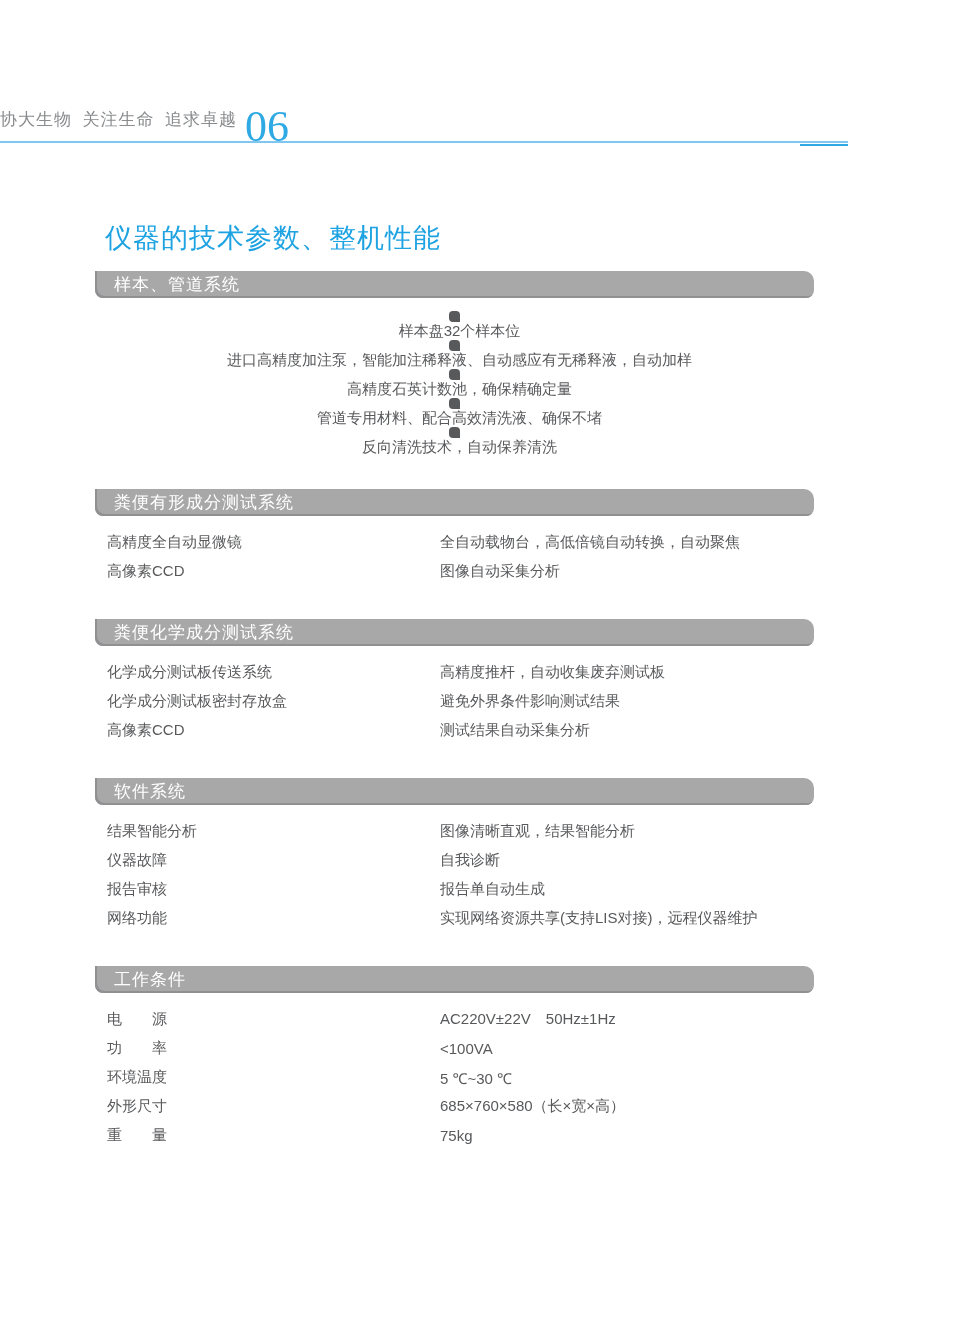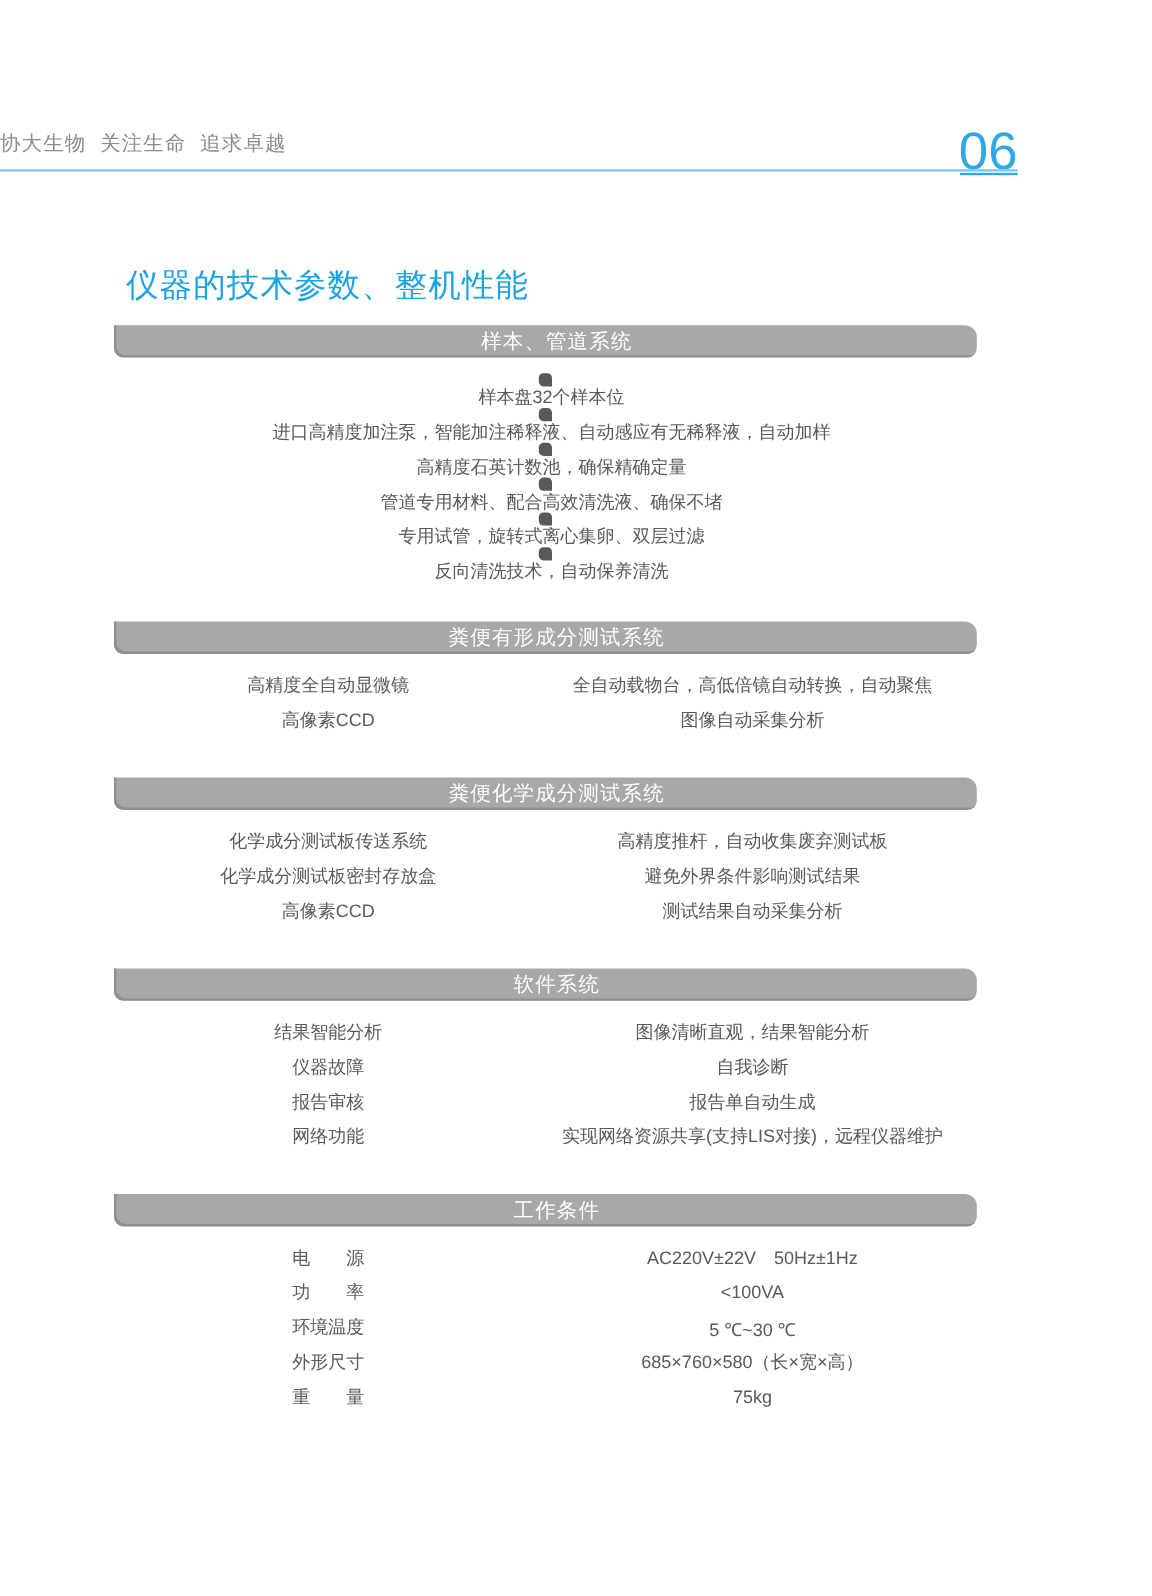--- a/index.html
+++ b/index.html
@@ -11,22 +11,23 @@
     overflow: hidden;
     font-family: "Liberation Sans", sans-serif;
   }
 
   
   .header-flex {
     position: absolute;
     left: 0; top: 0;
     width: 848px; height: 140px;
     display: flex;
-    justify-content: space-between;
+    justify-content: flex-start;
     align-items: flex-end;
+    font-family: Liberation Serif, serif;
   }
   .slogan {
     color: #8a8b8d;
     font-size: 17px;
     letter-spacing: 1px;
     white-space: pre;
     margin-bottom: 9px;
   }
   .page-number {
     color: #2fa9e4;
@@ -55,21 +56,21 @@
     left: 95px; top: 220px;
     width: 719px;
   }
   .doc-title {
     color: #1da2e2;
     font-size: 27px;
     font-weight: 500;
     letter-spacing: 1px;
     margin: 0 0 15px 10px;
   }
-  .section { margin-top: 33px; text-align: center; }
+  .section { margin-top: 33px; }
   .section.first { margin-top: 0; }
   .section-bar {
     height: 27px;
     line-height: 27px;
     background: #a8a8a9;
     border-radius: 0 10px 8px 8px;
     box-shadow: inset 2px -2px 0 #909092;
     color: #ffffff;
     font-size: 17px;
     letter-spacing: 1px;
@@ -140,24 +141,20 @@
         <li class="bullet-item">
           <span class="bullet-icon"></span>
           <span>高精度石英计数池，确保精确定量</span>
         </li>
         <li class="bullet-item">
           <span class="bullet-icon"></span>
           <span>管道专用材料、配合高效清洗液、确保不堵</span>
         </li>
         <li class="bullet-item">
           <span class="bullet-icon"></span>
-          <span>专用试管，旋转式离心集卵、双层过滤</span>
-        </li>
-        <li class="bullet-item">
-          <span class="bullet-icon"></span>
           <span>反向清洗技术，自动保养清洗</span>
         </li>
       </ul>
     </div>
 
     <div class="section">
       <div class="section-bar">
         <span>粪便有形成分测试系统</span>
       </div>
       <div class="spec-rows">

